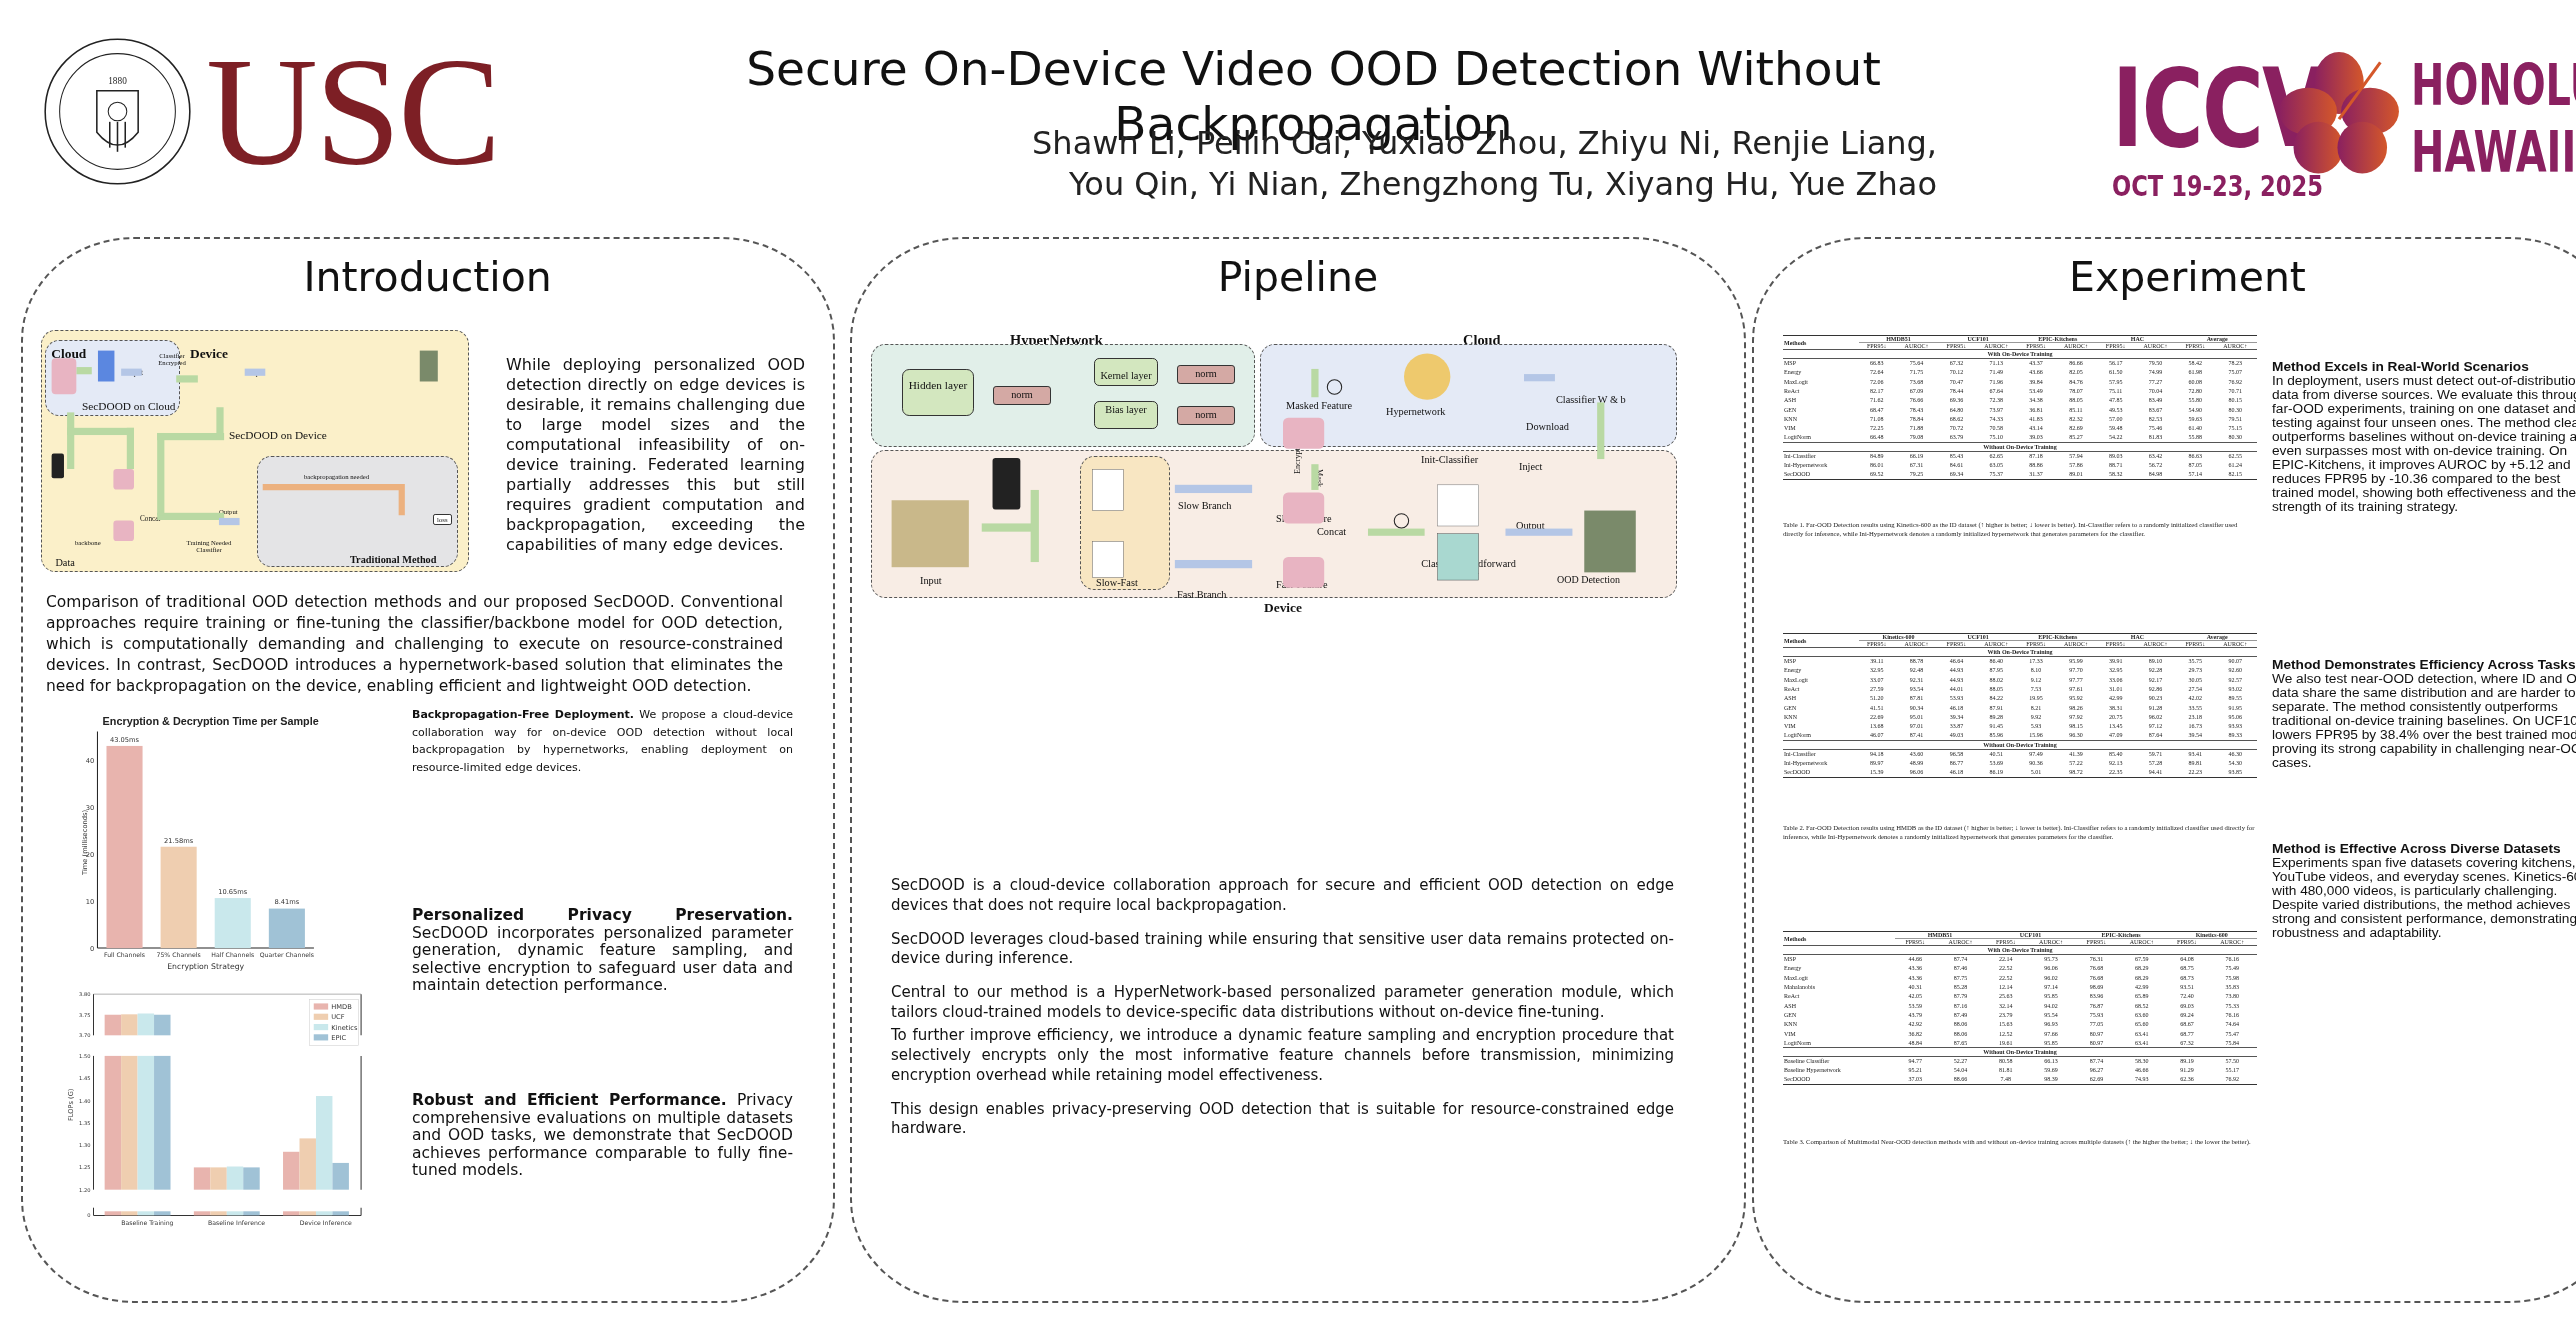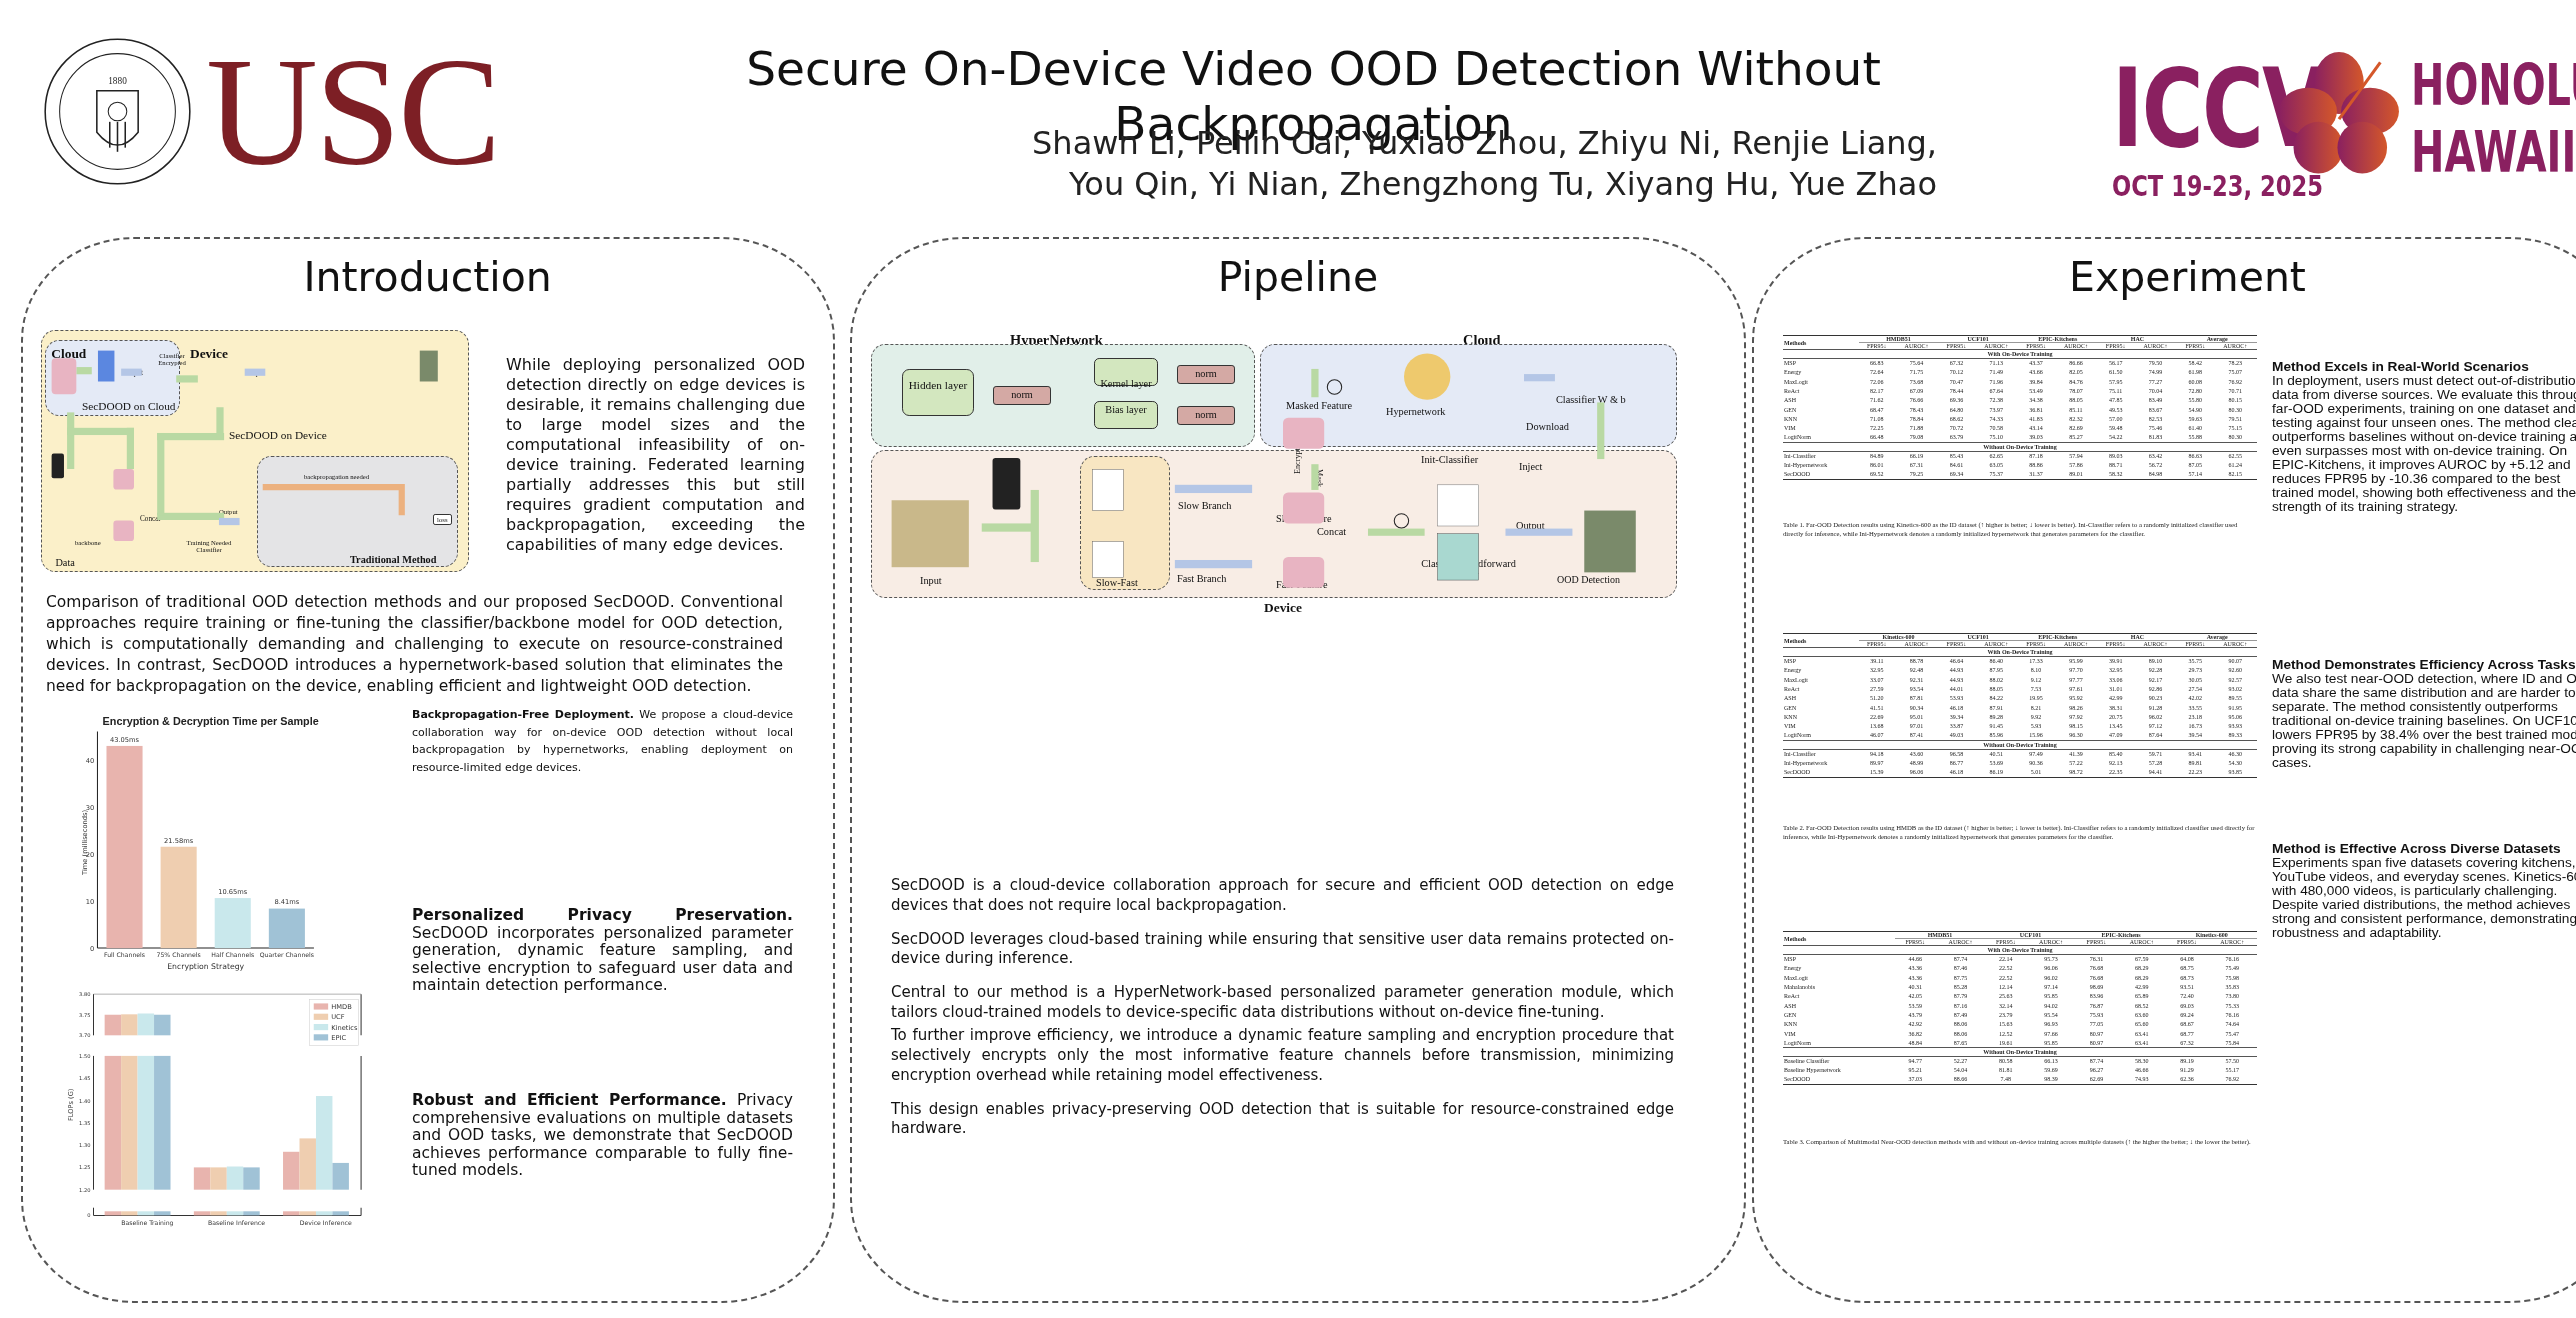--- a/index.html
+++ b/index.html
@@ -262,35 +262,35 @@
 <div class="abs" id="pipe-fig">
   <div class="fig-lbl" style="left:139px;top:2.1px;font-size:14.4px;font-weight:bold;">HyperNetwork</div>
   <div class="fig-lbl" style="left:592px;top:2.1px;font-size:14.4px;font-weight:bold;">Cloud</div>
   <div class="fig-box" style="left:0;top:14.4px;width:384px;height:103px;background:#e1efe9;"></div>
   <div class="fig-box" style="left:389px;top:14.4px;width:417px;height:103px;background:#e4eaf6;"></div>
   <div class="fig-box" style="left:0;top:120px;width:806px;height:148px;background:#f8ede5;"></div>
   <div class="fig-box" style="left:209px;top:126px;width:90px;height:134px;background:#f8e6c2;"></div>
 
   <div class="fig-lbl" style="left:31px;top:39px;width:72px;height:47px;border:1px solid #333;border-radius:7.2px;background:#d3e7bf;font-size:11.3px;text-align:center;padding-top:9.3px;box-sizing:border-box;">Hidden layer</div>
   <div class="fig-lbl" style="left:122px;top:56px;width:56px;height:16.5px;border:1px solid #333;border-radius:3.1px;background:#d4a9a4;font-size:10.3px;text-align:center;line-height:16.5px;">norm</div>
-  <div class="fig-lbl" style="left:223px;top:28px;width:64px;height:28px;border:1px solid #333;border-radius:5.2px;background:#d3e7bf;font-size:10.3px;text-align:center;line-height:12.4px;padding-top:19px;box-sizing:border-box;">Kernel layer</div>
+  <div class="fig-lbl" style="left:223px;top:28px;width:64px;height:28px;border:1px solid #333;border-radius:5.2px;background:#d3e7bf;font-size:10.3px;text-align:center;line-height:12.4px;padding-top:11px;box-sizing:border-box;">Kernel layer</div>
   <div class="fig-lbl" style="left:223px;top:71px;width:64px;height:28px;border:1px solid #333;border-radius:5.2px;background:#d3e7bf;font-size:10.3px;text-align:center;line-height:12.4px;padding-top:1.5px;box-sizing:border-box;">Bias layer</div>
   <div class="fig-lbl" style="left:306px;top:35px;width:56px;height:16.5px;border:1px solid #333;border-radius:3.1px;background:#d4a9a4;font-size:10.3px;text-align:center;line-height:16.5px;">norm</div>
   <div class="fig-lbl" style="left:306px;top:76px;width:56px;height:16.5px;border:1px solid #333;border-radius:3.1px;background:#d4a9a4;font-size:10.3px;text-align:center;line-height:16.5px;">norm</div>
 
   <div class="fig-lbl" style="left:415px;top:70px;font-size:10.3px;">Masked Feature</div>
   <div class="fig-lbl" style="left:515px;top:76px;font-size:10.3px;">Hypernetwork</div>
   <div class="fig-lbl" style="left:685px;top:64px;font-size:10.3px;">Classifier W &amp; b</div>
   <div class="fig-lbl" style="left:655px;top:91px;font-size:10.3px;">Download</div>
   <div class="fig-lbl" style="left:422px;top:144px;font-size:8.2px;transform:rotate(-90deg);transform-origin:left top;">Encrypt</div>
   <div class="fig-lbl" style="left:453px;top:139px;font-size:8.2px;transform:rotate(90deg);transform-origin:left top;">Mask</div>
   <div class="fig-lbl" style="left:550px;top:124px;font-size:10.3px;">Init-Classifier</div>
   <div class="fig-lbl" style="left:648px;top:131px;font-size:10.3px;">Inject</div>
   <div class="fig-lbl" style="left:307px;top:170px;font-size:10.3px;">Slow Branch</div>
-  <div class="fig-lbl" style="left:306px;top:243px;font-size:10.3px;">Fast Branch</div>
+  <div class="fig-lbl" style="left:306px;top:259px;font-size:10.3px;">Fast Branch</div>
   <div class="fig-lbl" style="left:405px;top:183px;font-size:10.3px;">Slow-Feature</div>
   <div class="fig-lbl" style="left:405px;top:249px;font-size:10.3px;">Fast-Feature</div>
   <div class="fig-lbl" style="left:225px;top:247px;font-size:10.3px;">Slow-Fast</div>
   <div class="fig-lbl" style="left:446px;top:196px;font-size:10.3px;">Concat</div>
   <div class="fig-lbl" style="left:645px;top:190px;font-size:10.3px;">Output</div>
   <div class="fig-lbl" style="left:49px;top:245px;font-size:10.3px;">Input</div>
   <div class="fig-lbl" style="left:541px;top:228px;width:113px;font-size:10.3px;text-align:center;">Classifier Feedforward Only</div>
   <div class="fig-lbl" style="left:686px;top:244px;font-size:10px;">OOD Detection</div>
   <div class="fig-lbl" style="left:381px;top:270px;font-size:13.4px;font-weight:bold;width:62px;text-align:center;">Device</div>
 

